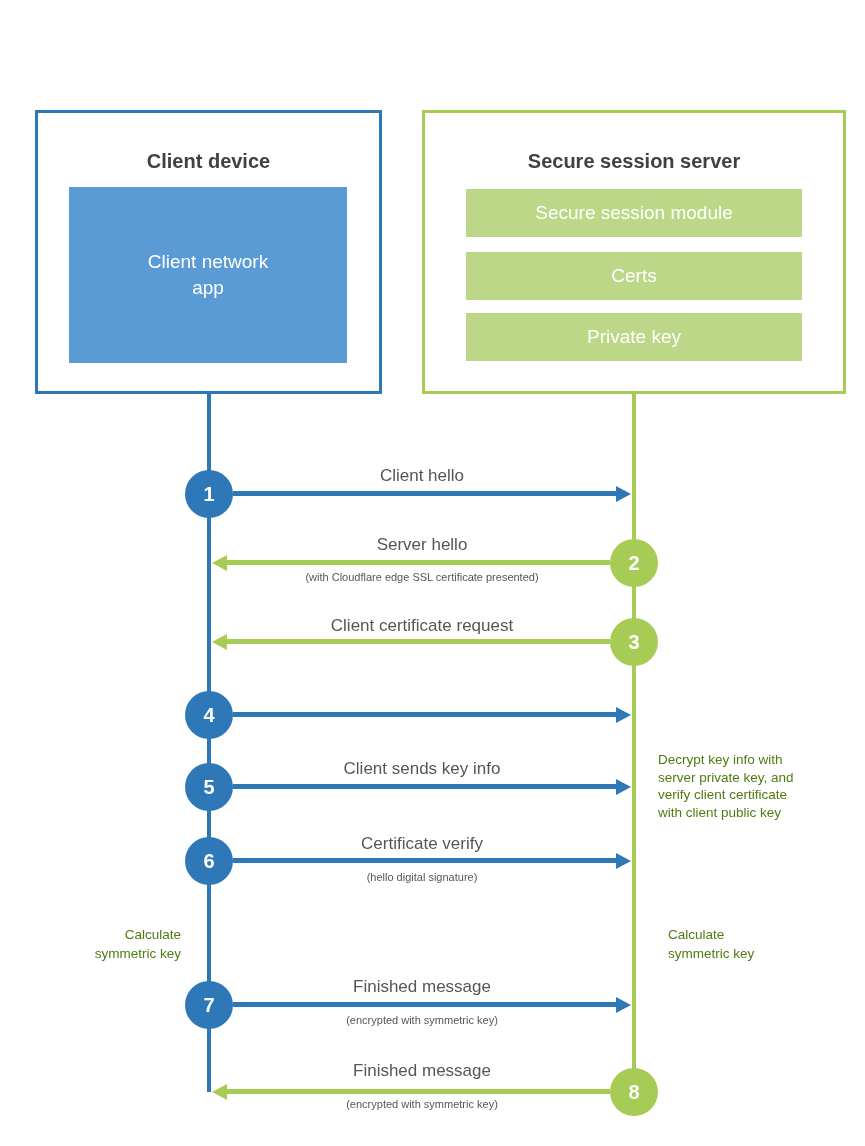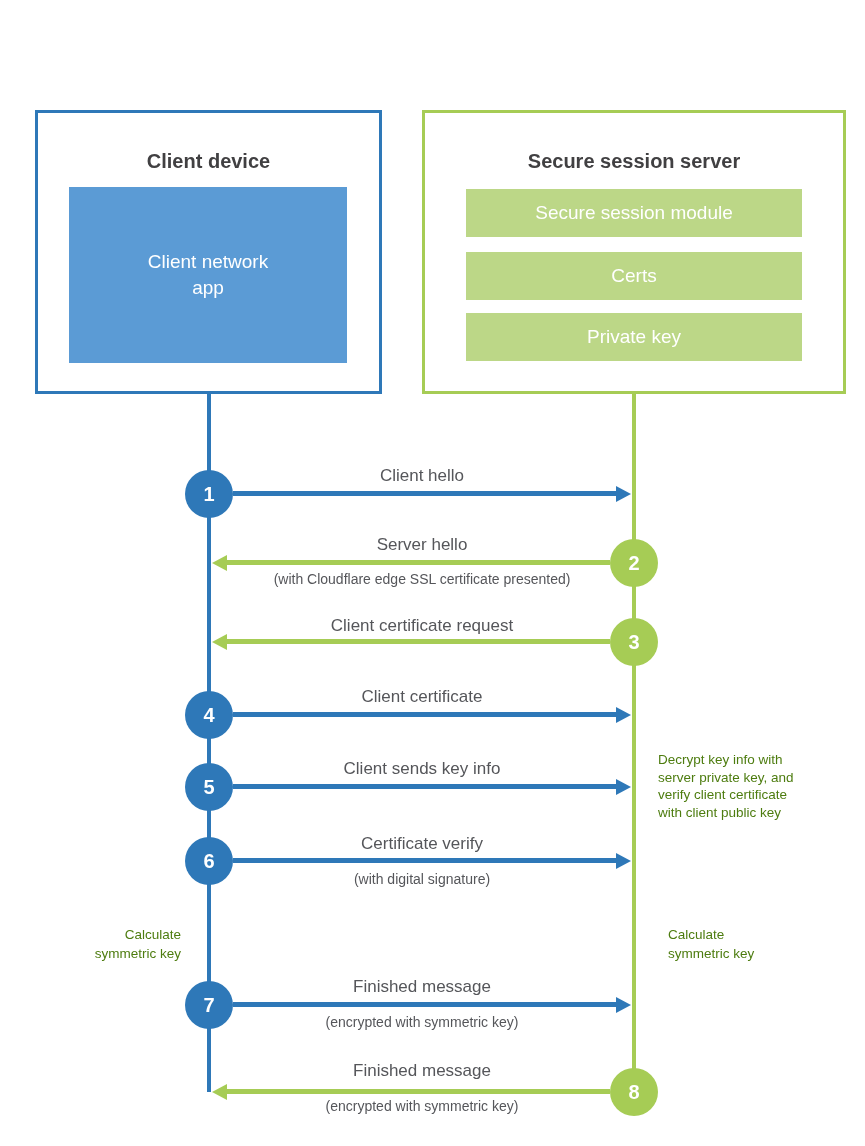--- a/index.html
+++ b/index.html
@@ -38,21 +38,21 @@
   .arrow.right::after{content:"";position:absolute;right:-15px;top:-5.5px;width:0;height:0;
       border-left:15px solid #2E78B8;border-top:8px solid transparent;border-bottom:8px solid transparent;}
   .arrow.left{left:227px;background:#A6CC55;}
   .arrow.left::before{content:"";position:absolute;left:-15px;top:-5.5px;width:0;height:0;
       border-right:15px solid #A6CC55;border-top:8px solid transparent;border-bottom:8px solid transparent;}
   #a-1{top:491px}#a-2{top:560px}#a-3{top:639px}#a-4{top:712px}
   #a-5{top:784px}#a-6{top:858px}#a-7{top:1002px}#a-8{top:1089px}
 
   .msg{position:absolute;left:212px;width:420px;text-align:center;color:#55565A;}
   .msg.main{font-size:17px;}
-  .msg.sub{font-size:14px;}
+  .msg.sub{font-size:11px;}
   #m-1{top:466px}#m-2{top:535px}#ms-2{top:571px}#m-3{top:616px}#m-4{top:687px}
   #m-5{top:759px}#ms-5{top:796px}#m-6{top:834px}#ms-6{top:871px}
   #m-7{top:977px}#ms-7{top:1014px}#m-8{top:1061px}#ms-8{top:1098px}
 
   .note{position:absolute;color:#4d7c0f;font-size:13.5px;white-space:pre-line;}
   #note-server{left:658px;top:751px;width:195px;line-height:17.5px;text-align:left;}
   #calc-left{left:46px;top:925px;width:135px;line-height:19px;text-align:right;}
   #calc-right{left:668px;top:925px;width:135px;line-height:19px;text-align:left;}
 </style>
 </head>
@@ -92,24 +92,23 @@
   <div class="arrow right" id="a-4"></div>
   <div class="arrow right" id="a-5"></div>
   <div class="arrow right" id="a-6"></div>
   <div class="arrow right" id="a-7"></div>
   <div class="arrow left" id="a-8"></div>
 
   <div class="msg main" id="m-2">Server hello</div>
   <div class="msg main" id="m-1">Client hello</div>
   <div class="msg sub" id="ms-2">(with Cloudflare edge SSL certificate presented)</div>
   <div class="msg main" id="m-3">Client certificate request</div>
-  <div class="msg main" id="m-4">Client certificate</div>
   <div class="msg main" id="m-5">Client sends key info</div>
   <div class="msg main" id="m-6">Certificate verify</div>
-  <div class="msg sub" id="ms-6">(with digital signature)</div>
+  <div class="msg sub" id="ms-6">(hello digital signature)</div>
   <div class="msg main" id="m-7">Finished message</div>
   <div class="msg sub" id="ms-7">(encrypted with symmetric key)</div>
   <div class="msg main" id="m-8">Finished message</div>
   <div class="msg sub" id="ms-8">(encrypted with symmetric key)</div>
 
   <div class="note" id="note-server">Decrypt key info with
 server private key, and
 verify client certificate
 with client public key</div>
   <div class="note" id="calc-left">Calculate

